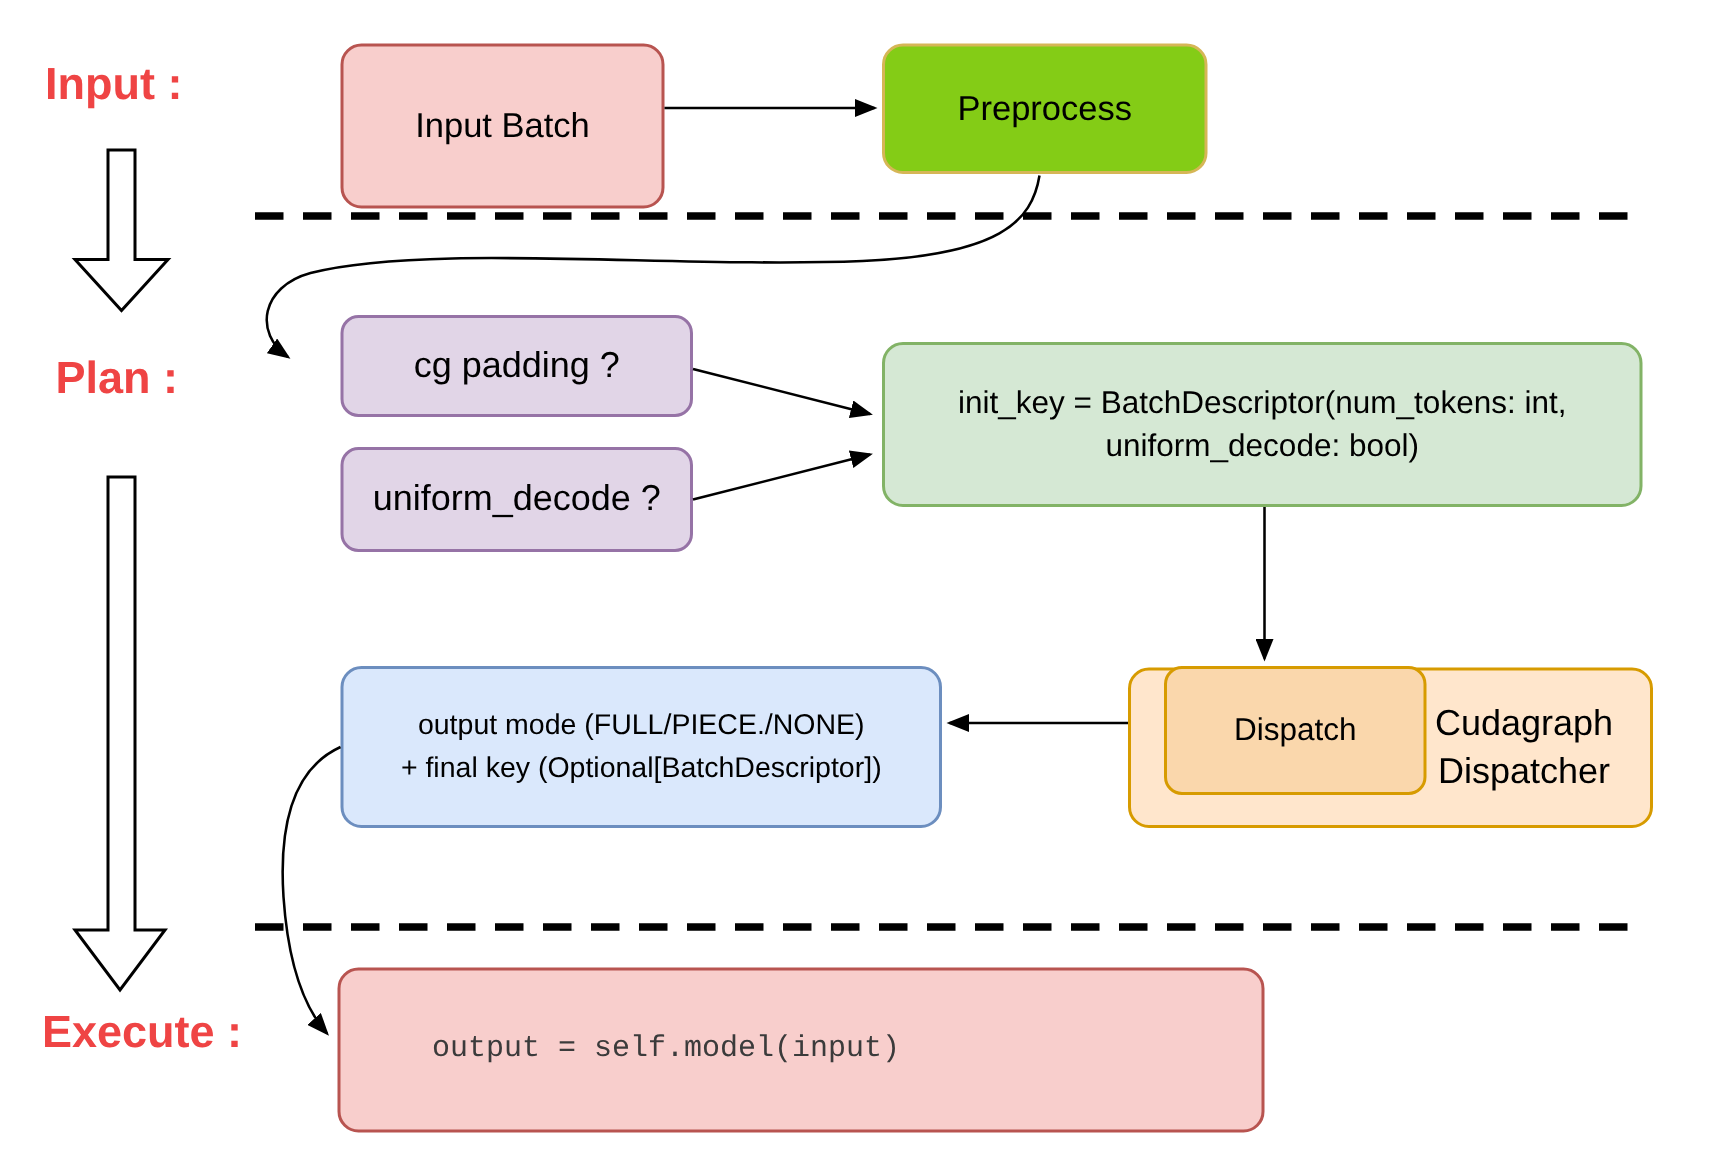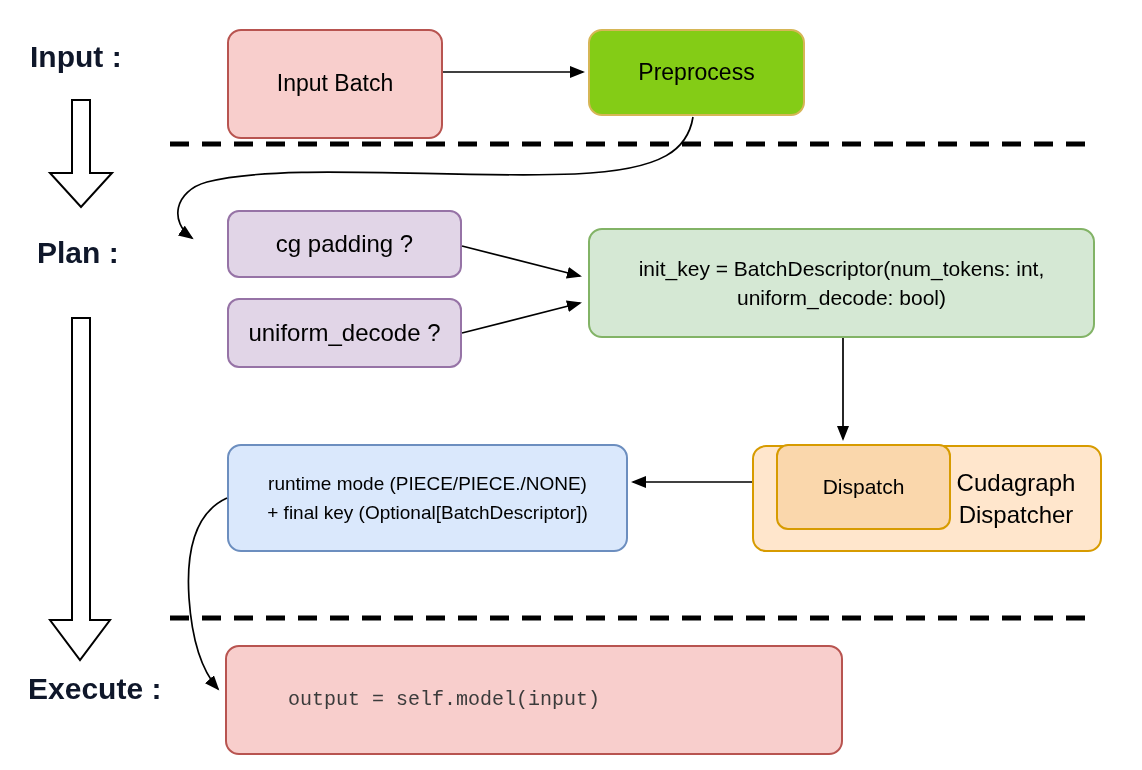--- a/index.html
+++ b/index.html
@@ -7,21 +7,21 @@
     position:relative;
     width:1142px;height:770px;
     background:#ffffff;
     font-family:"Liberation Sans",sans-serif;
     overflow:hidden;
   }
   .stage-label{
     position:absolute;
     font-weight:bold;
     font-size:30px;
-    color:#0f172a;
+    color:#ef4444;
     white-space:nowrap;
   }
   .node{
     position:absolute;
     box-sizing:border-box;
     border-radius:14px;
     display:flex;
     flex-direction:column;
     align-items:center;
     justify-content:center;
@@ -83,21 +83,21 @@
   <div class="node node-uniform-decode" style="background-color: rgb(225, 213, 231); border: 2px solid rgb(150, 115, 166); justify-content: center;">
     <span>uniform_decode ?</span>
   </div>
 
   <div class="node node-init-key" style="background-color: rgb(213, 232, 212); border: 2px solid rgb(130, 179, 102);">
     <span>init_key = BatchDescriptor(num_tokens: int,</span>
     <span>uniform_decode: bool)</span>
   </div>
 
   <div class="node node-runtime-mode" style="background-color: rgb(218, 232, 252); border: 2px solid rgb(108, 142, 191);">
-    <span>runtime mode (PIECE/PIECE./NONE)</span>
+    <span>output mode (FULL/PIECE./NONE)</span>
     <span>+ final key (Optional[BatchDescriptor])</span>
   </div>
 
   <div class="node node-cudagraph" style="background-color: rgb(255, 230, 204); border: 2px solid rgb(215, 155, 0);">
   </div>
   <div class="cudagraph-text">
     <span>Cudagraph</span>
     <span>Dispatcher</span>
   </div>
 

